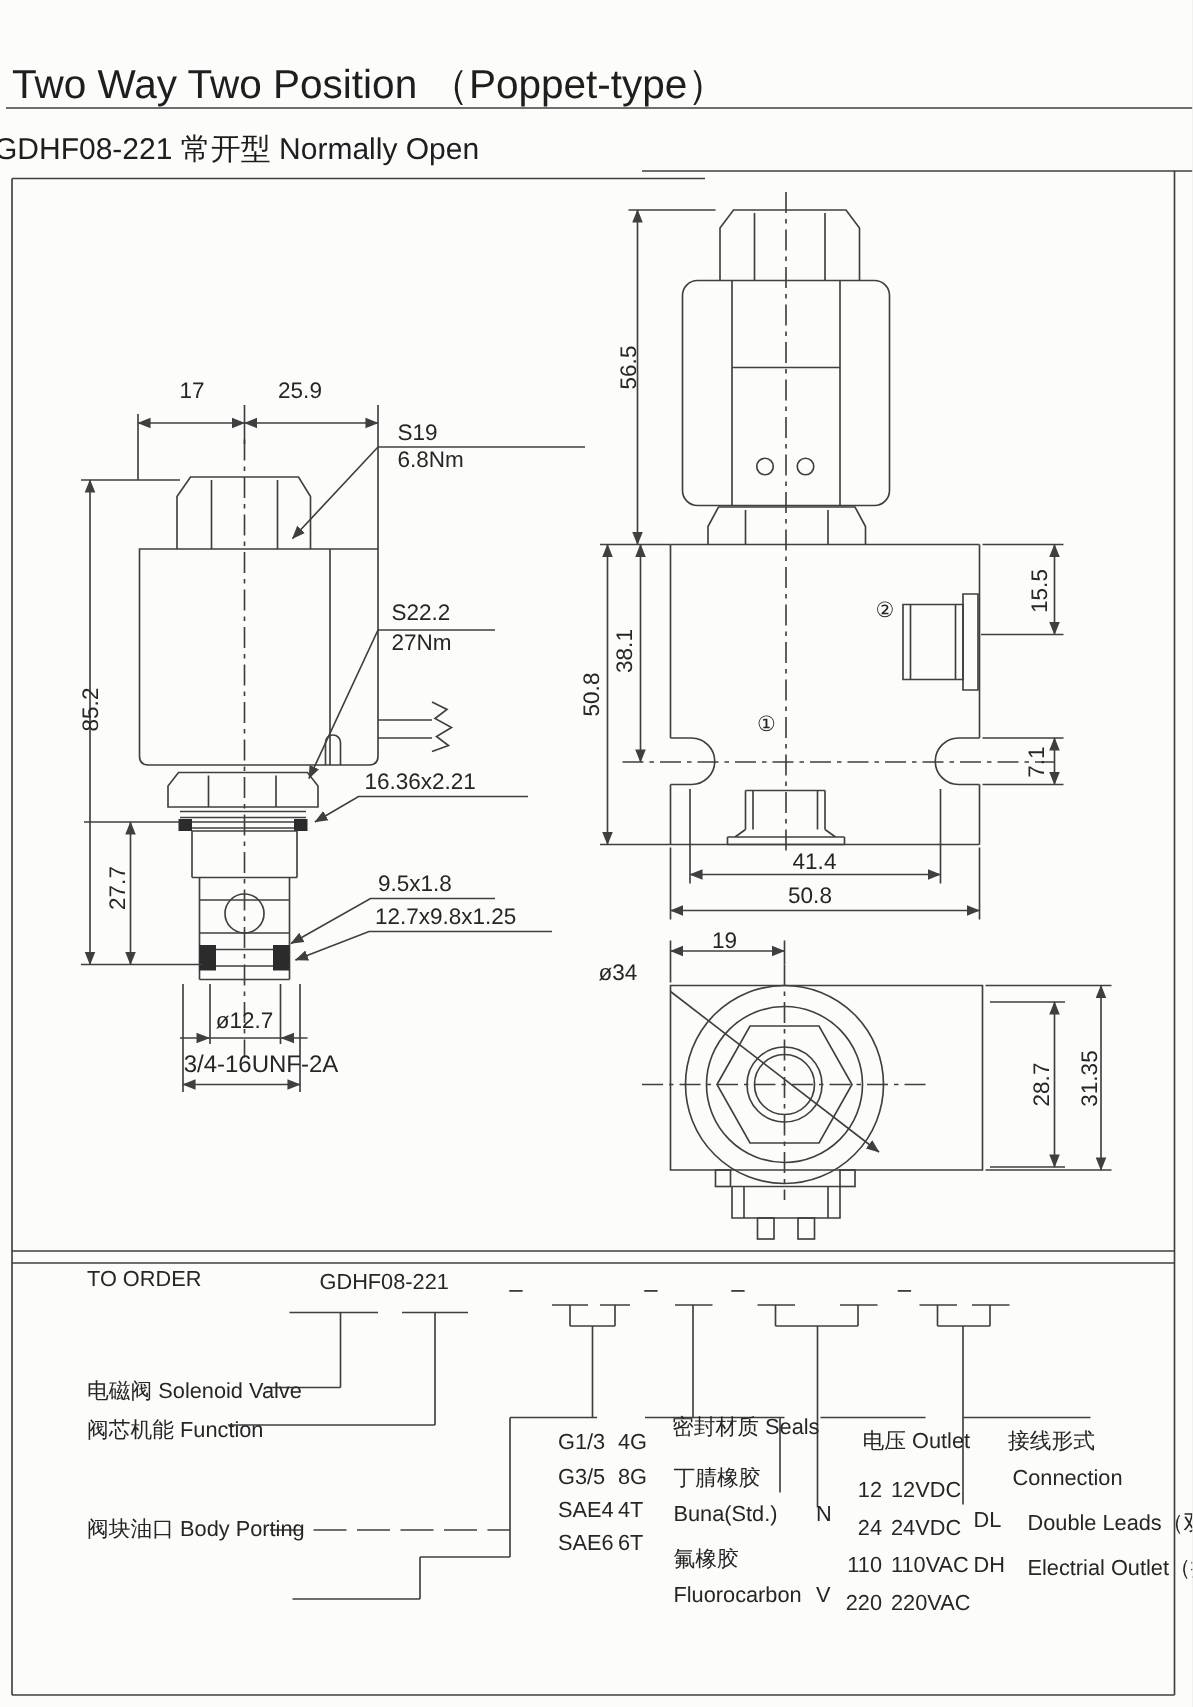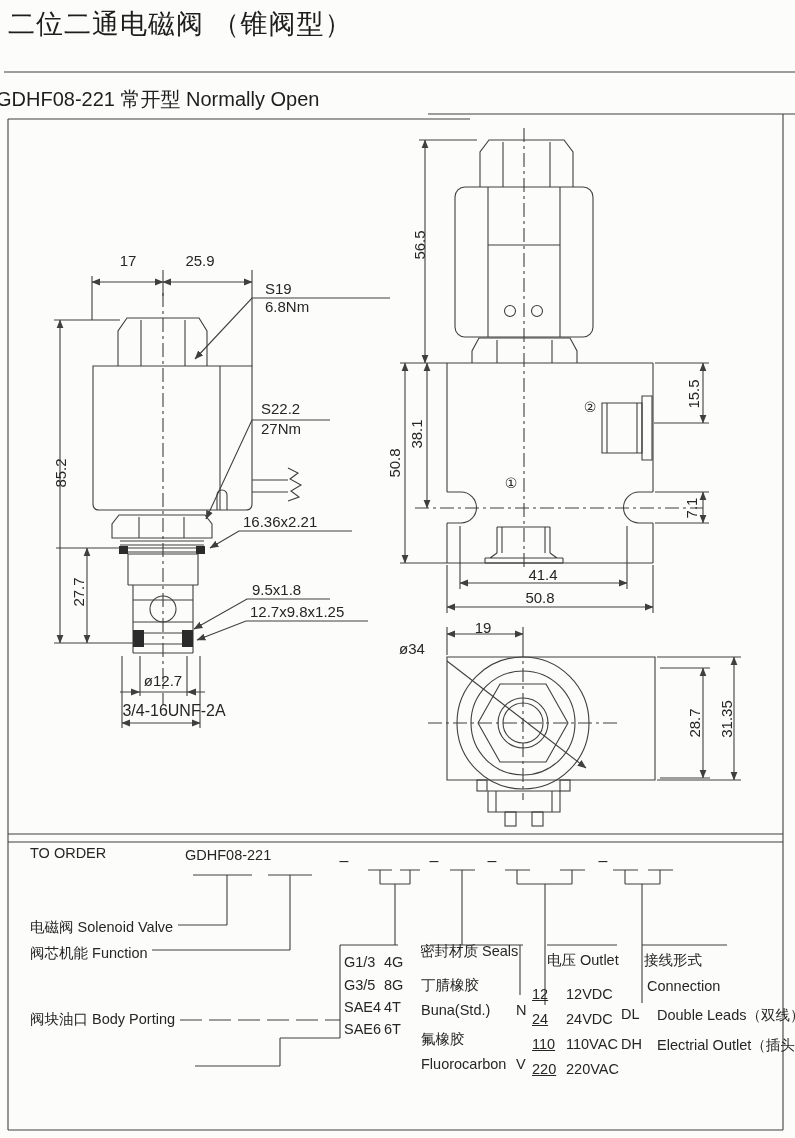--- a/index.html
+++ b/index.html
@@ -10,22 +10,22 @@
   .c{transform:translate(-50%,-50%);}
   .v{transform:translate(-50%,-50%) rotate(-90deg);}
   .t-zh{position:absolute;left:8px;top:6px;font-size:27px;letter-spacing:1px;}
   .t-en{position:absolute;left:8px;top:38px;font-size:27px;}
   .model{position:absolute;left:-4px;top:86px;font-size:20px;}
   .sect{position:absolute;left:28px;top:129px;font-size:21px;}
   .s14{font-size:14px;}
   .s16{font-size:16px;}
   .s21{font-size:21px;}
   .s22{font-size:22px;}
-  .ord{position:absolute;font-size:14.5px;white-space:nowrap;color:#262626;}
-  .code-r{display:inline-block;width:28px;text-align:left;text-decoration:underline;}
+  .ord{position:absolute;font-size:14.5px;white-space:nowrap;color:#262626;margin-left:28px;}
+  .code-r{display:inline-block;width:28px;text-align:right;}
 </style>
 </head>
 <body>
 
 <div id="page">
 
 <svg width="795" height="1138" viewBox="0 0 795 1138" fill="none" stroke="#3f3f3f" stroke-width="1.1">
   <defs>
     <marker id="a" viewBox="0 0 10 10" refX="9.5" refY="5" markerWidth="8" markerHeight="8" orient="auto-start-reverse">
       <path d="M0,1 L10,5 L0,9 z" fill="#3f3f3f" stroke="none"></path>
@@ -159,21 +159,21 @@
     <path d="M368,870 H392 M400,870 H420 M380,870 V884 M410,870 V884 M380,884 H410 M395,884 V945"></path>
     <path d="M340,945 H398 M340,945 V1038"></path>
     <path d="M180,1020 H340" stroke-dasharray="22,7"></path>
     <path d="M195,1066 H280 M280,1038 V1066 M280,1038 H340"></path>
     <path d="M450,870 H475 M462,870 V945 M430,945 H523 M520,945 V995"></path>
     <path d="M505,870 H530 M560,870 H585 M517,870 V884 M572,870 V884 M517,884 H572 M545,884 V1005 M547,945 H617"></path>
     <path d="M613,870 H638 M648,870 H673 M625,870 V884 M660,870 V884 M625,884 H660 M642,884 V1003 M642,945 H727"></path>
   </g>
 </svg>
 
-<div class="t-zh">二位二通电磁阀 （锥阀型）</div>
+<div class="t-en">Two Way Two Position （Poppet-type）</div>
 <div class="model">GDHF08-221  常开型 Normally Open</div>
 
 <span class="lbl c" style="left:128px;top:261px">17</span>
 <span class="lbl c" style="left:200px;top:261px">25.9</span>
 <span class="lbl" style="left:265px;top:281px">S19</span>
 <span class="lbl" style="left:265px;top:299px">6.8Nm</span>
 <span class="lbl" style="left:261px;top:401px">S22.2</span>
 <span class="lbl" style="left:261px;top:421px">27Nm</span>
 <span class="lbl v" style="left:61px;top:473px">85.2</span>
 <span class="lbl v" style="left:79px;top:592px">27.7</span>

